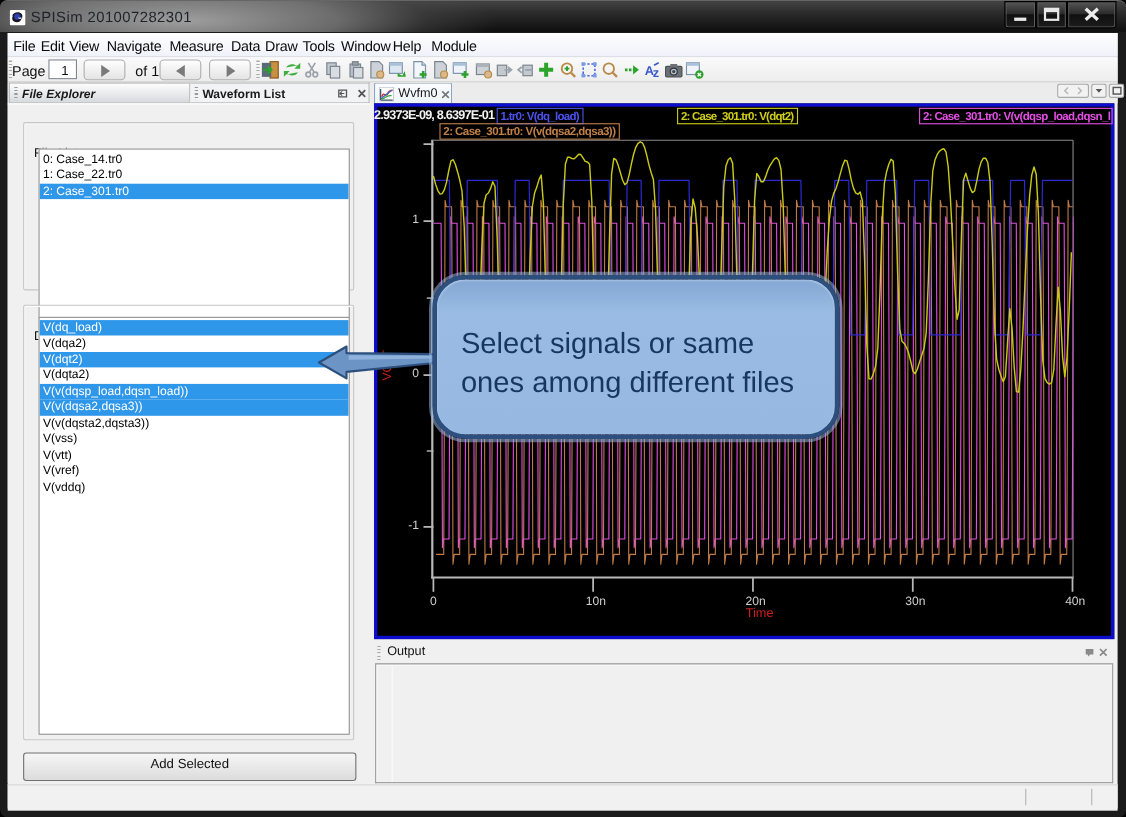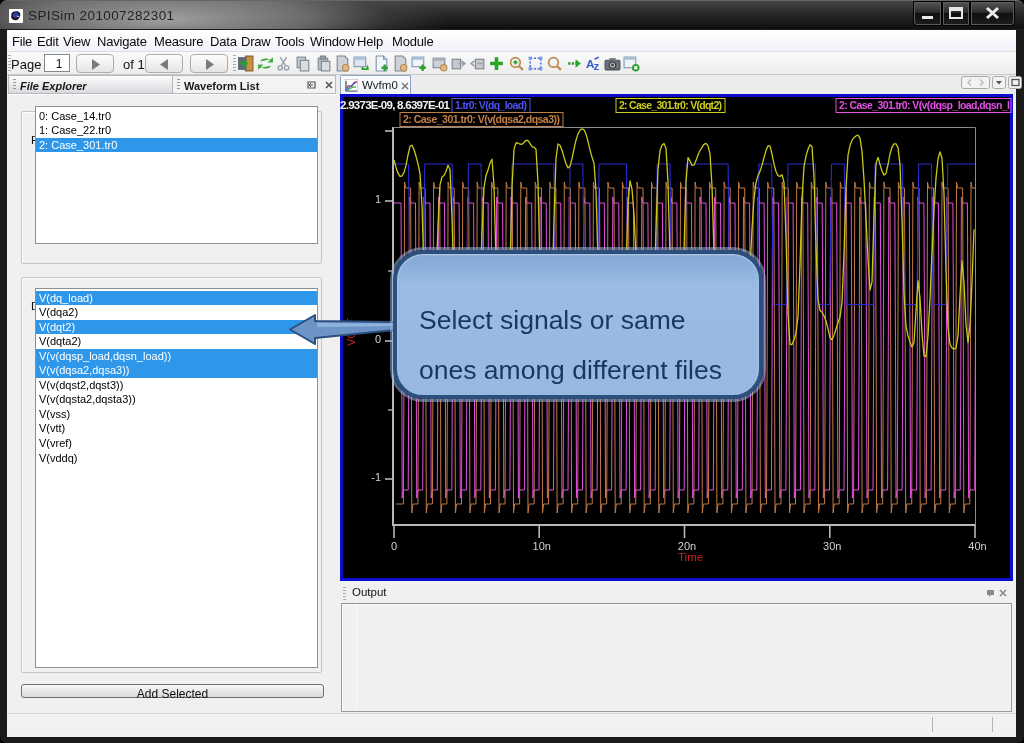--- a/index.html
+++ b/index.html
@@ -49,37 +49,37 @@
 #rtabbtns { position:absolute; left:954px; top:1px; }
 
 #leftpane { position:absolute; left:7px; top:94px; width:330px; height:618px; background:#f0f0f0;
   border-top:1px solid #fff; }
 .gbox { position:absolute; left:14px; width:301px; border:1px solid #c6c6c6; border-radius:2px; box-shadow:1px 1px 0 #fdfdfd inset; }
 .gbox .cap { position:absolute; left:5px; top:-7px; background:#f0f0f0; padding:0 4px; font-size:11.5px; color:#111;margin-top:29px; }
 .listbox { position:absolute; background:#fff; border:1px solid #8f8f8f; font-size:11px; color:#000; overflow:hidden; }
 .listbox { padding-top:1.5px; }
 .listbox div { height:14.55px; line-height:14.5px; padding-left:3px; white-space:nowrap; }
 .listbox .sel { background:#2e97ea; color:#fff; }
-#addsel { position:absolute; left:14px; top:589px; width:303px; height:14px; border:1px solid #707070; border-radius:3px;
+#addsel { position:absolute; left:14px; top:589px; width:303px; height:26px; border:1px solid #707070; border-radius:3px;
   background:linear-gradient(#f6f6f6,#dcdcdc); text-align:center; font-size:12px; padding-top:2px; color:#111; }
 
 #wavepanel { position:absolute; left:340px; top:94px; width:673px; height:487px;
   border:3px solid #0d0dcf; background:#000; }
 #outhdr { position:absolute; left:341px; top:583px; width:671px; height:20px; background:#f0f0f0; }
 #outhdr .t { position:absolute; left:11px; top:3px; font-weight:normal; font-size:11.5px; color:#111; }
 #outbox { position:absolute; left:341px; top:603px; width:671px; height:109px; background:#f0f0f0;
   border:1px solid #9a9a9a; border-top:1px solid #8f8f8f; box-shadow:inset 1px 1px 0 #fdfdfd; }
 #statusbar { position:absolute; left:7px; top:713px; width:1009px; height:22px; background:#f1f1f1;
   border-top:1px solid #d6d6d6; }
 .stsep { position:absolute; top:3px; width:1px; height:15px; background:#b4b4b4; }
 
 #callout { position:absolute; left:393px; top:250px; width:370px; height:149px; border-radius:30px;
   background:linear-gradient(#83a7d3, #9abce4 22%, #97b9e1); border:4px solid #2d4f7d;
   box-shadow:0 0 0 3px rgba(150,180,220,0.55), inset 0 1px 2px rgba(255,255,255,0.45); }
-#callout .txt { position:absolute; left:22px; top:41px; font-size:26.5px; color:#17375e; line-height:50px; }
+#callout .txt { position:absolute; left:22px; top:41px; font-size:26.5px; color:#17375e; line-height:35px; }
 </style></head>
 <body>
 <div id="win">
  <div id="content"></div>
  <div id="title">
   <div id="titleglow"></div>
   <div id="appicon"><svg width="14" height="14" viewBox="0 0 18 18">
           <path d="M5 4c2.5-1.7 7-1.7 8.7.8 1.7 1.7.9 5.2-.9 7-1 2.6-5.2 3.5-7.8 1.7-2.6-.8-2.6-4.3-1.7-6-.8-.8 0-2.6 1.7-3.5z" fill="#16161c"></path>
           <path d="M6 5c2-1.5 5-1 6 1 1 1.5.5 4-1.5 5C9 12 6.5 11.5 5.5 10 4.5 8 5 6 6 5z" fill="#2d3fb0"></path>
           <path d="M10 9c1 1 2.5 1 3.5.2" stroke="#dfe3ff" stroke-width="1.2" fill="none"></path>
@@ -263,36 +263,35 @@
         <rect x="31.5" y="0.5" width="13" height="12" rx="2" fill="#f2f2f2" stroke="#a9a9a9"></rect>
         <path d="M35 5l3 3.4L41 5z" fill="#555"></path>
         <rect x="47.5" y="0.5" width="13" height="12" rx="2" fill="#f2f2f2" stroke="#a9a9a9"></rect>
         <rect x="51" y="3.5" width="7" height="6" fill="none" stroke="#555" stroke-width="1.3"></rect>
       </svg>
  </div>
  <div id="leftpane">
   <div class="gbox" style="top:16px; height:153px">
         <div class="cap">File List</div>
       </div>
-  <div class="listbox" style="left:28px; top:11px; width:283px; height:138px">
+  <div class="listbox" style="left:28px; top:40px; width:283px; height:177px">
 <div>0: Case_14.tr0</div>
 <div>1: Case_22.tr0</div>
 <div class="sel">2: Case_301.tr0</div>
   </div>
   <div class="gbox" style="top:182px; height:396px">
         <div class="cap">Data Tools</div>
       </div>
   <div class="listbox" style="left:28px; top:193px; width:283px; height:380px">
 <div class="sel">V(dq_load)</div>
 <div>V(dqa2)</div>
 <div class="sel">V(dqt2)</div>
 <div>V(dqta2)</div>
 <div class="sel">V(v(dqsp_load,dqsn_load))</div>
 <div class="sel">V(v(dqsa2,dqsa3))</div>
-<div>V(v(dqst2,dqst3))</div>
 <div>V(v(dqsta2,dqsta3))</div>
 <div>V(vss)</div>
 <div>V(vtt)</div>
 <div>V(vref)</div>
 <div>V(vddq)</div>
   </div>
   <div id="addsel">Add Selected</div>
  </div>
  <div id="wavepanel"></div>
  <svg id="plot" style="position:absolute; left:340px; top:94px" width="673" height="487" viewBox="340 94 673 487">

